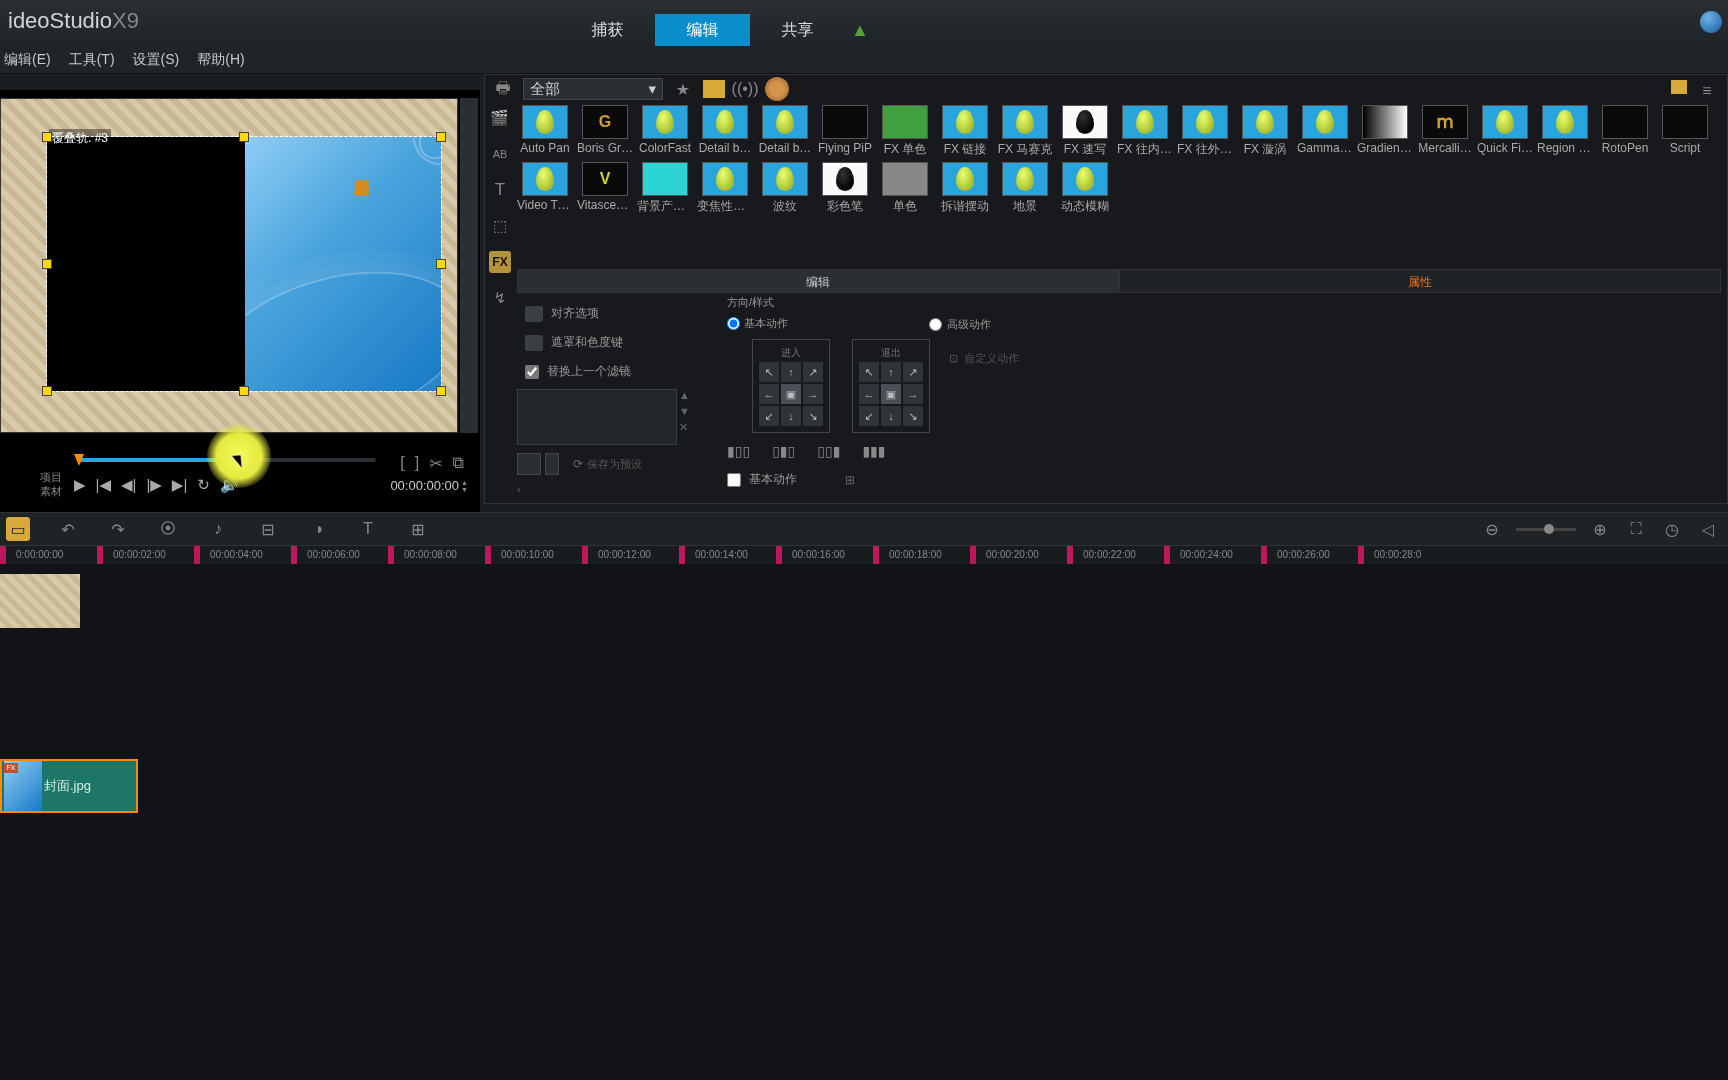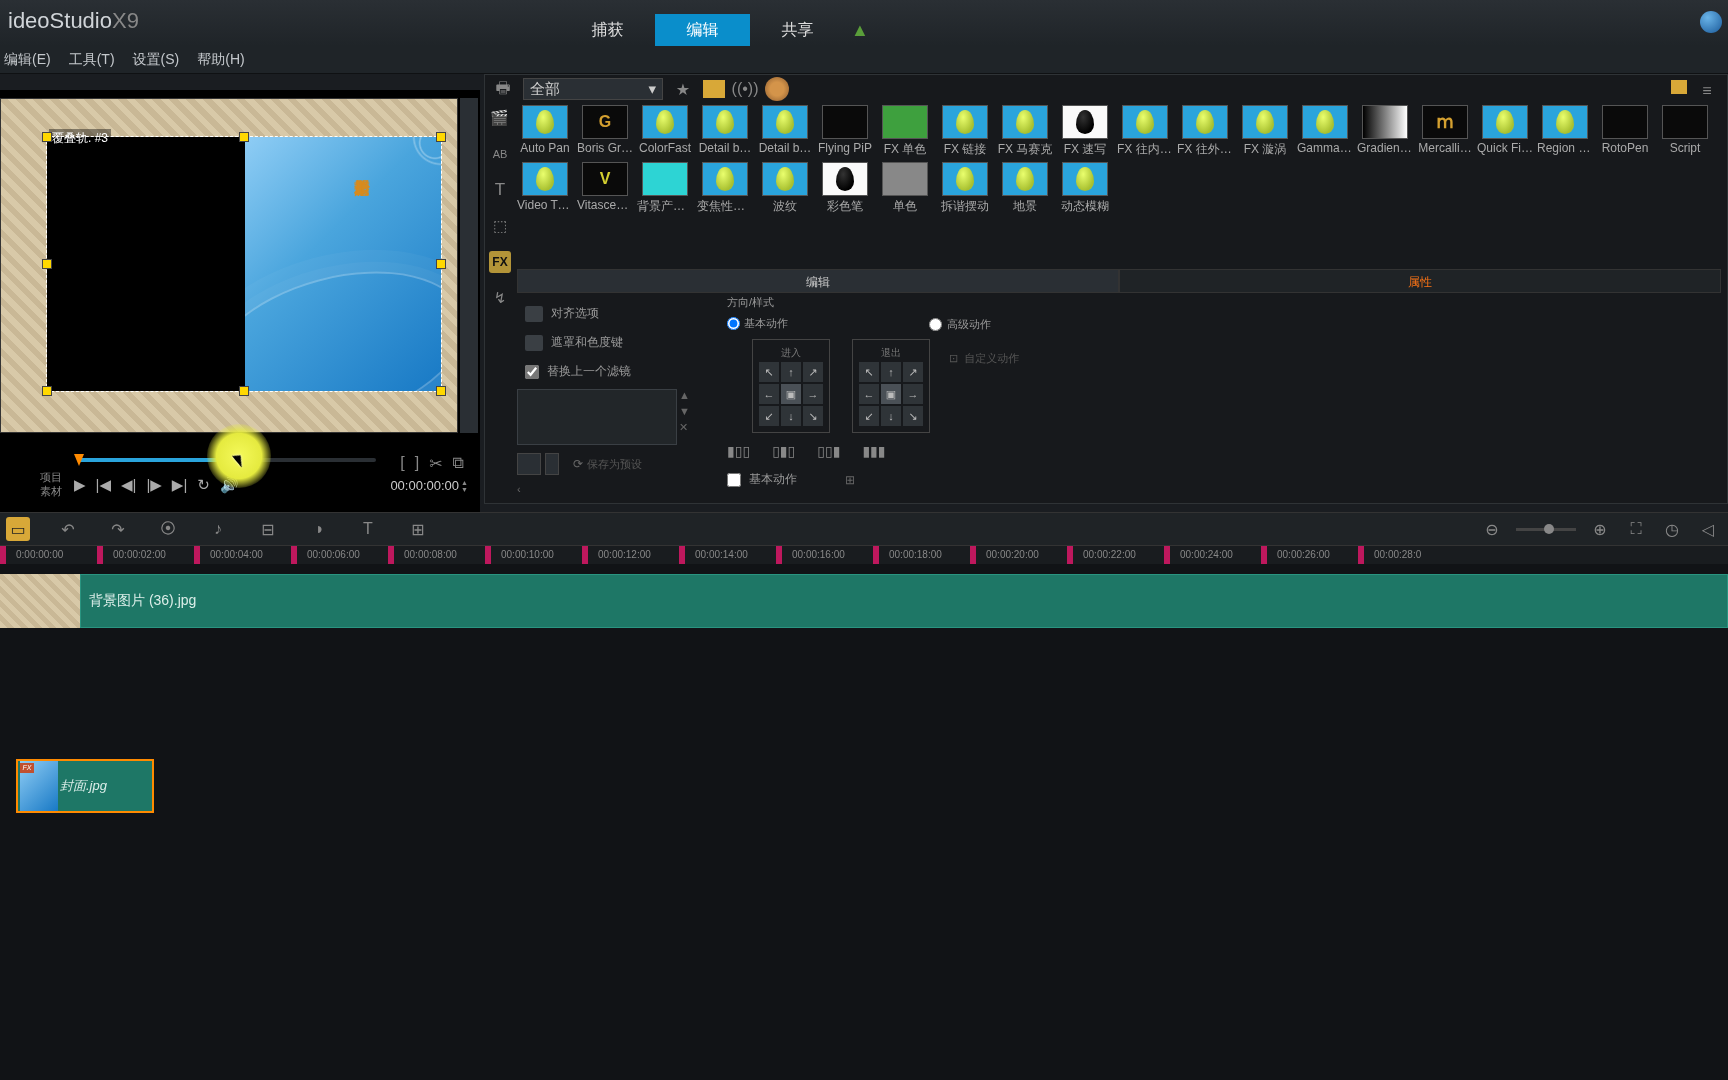--- a/index.html
+++ b/index.html
@@ -91,21 +91,21 @@
 .tl-btn { width:24px; height:24px; display:flex; align-items:center; justify-content:center; color:#888; font-size:16px; cursor:pointer; }
 .tl-btn.first { background:#d8a838; border-radius:3px; color:#222; }
 .tl-right { position:absolute; right:8px; display:flex; align-items:center; gap:12px; }
 .zoom-track { width:60px; height:3px; background:#444; position:relative; }
 .zoom-track::after { content:""; position:absolute; left:28px; top:-4px; width:10px; height:10px; border-radius:50%; background:#888; }
 .ruler { position:absolute; left:0; top:472px; right:0; height:18px; background:#191c1f; display:flex; font-size:10px; color:#888; font-family:monospace; }
 .ruler span { width:97px; padding-left:10px; border-left:6px solid #be185d; line-height:18px; }
 .tracks { position:absolute; left:0; top:490px; right:0; bottom:0; background:#111316; }
 .track-head { position:absolute; left:0; top:10px; width:80px; height:54px; background:repeating-linear-gradient(45deg,#d8c9a8,#d8c9a8 5px,#c9b896 5px,#c9b896 10px); }
 .clip1 { position:absolute; left:80px; top:10px; right:0; height:54px; background:#1e7766; border:1px solid #2a9480; display:flex; align-items:center; padding-left:8px; font-size:14px; color:#dceee9; }
-.clip2 { position:absolute; left:16px; top:195px; width:138px; height:54px; background:#1e7766; border:2px solid #ff8a00; display:flex; align-items:center;font-style:italic; }
+.clip2 { position:absolute; left:0; top:195px; width:138px; height:54px; background:#1e7766; border:2px solid #ff8a00; display:flex; align-items:center; }
 .clip2-thumb { width:38px; height:50px; background:linear-gradient(135deg,#8fcdf5,#1879c5); margin:0 2px; }
 .clip2-label { font-size:13px; color:#dceee9; }
 .fx-badge { position:absolute; left:2px; top:2px; width:14px; height:10px; background:#c05030; font-size:7px; color:#fff; text-align:center; line-height:10px; }
 .globe-icon { position:absolute; right:6px; top:11px; width:22px; height:22px; border-radius:50%; background:radial-gradient(circle at 35% 30%,#6ab4e8,#1a5a9a); }
 </style>
 </head>
 <body>
 
 <div class="titlebar">
   <span class="app-title"><span>ideoStudio</span><span class="x9">X9</span></span>
@@ -500,23 +500,20 @@
       <span>00:00:18:00</span>
       <span>00:00:20:00</span>
       <span>00:00:22:00</span>
       <span>00:00:24:00</span>
       <span>00:00:26:00</span>
       <span>00:00:28:0</span>
     </div>
 
   <div class="tracks">
     <div class="track-head"></div>
-    <div class="clip1">
-        <span>背景图片 (36).jpg</span>
-      </div>
     <div class="clip2">
       <div class="fx-badge">FX</div>
       <div class="clip2-thumb"></div>
       <span class="clip2-label">封面.jpg</span>
     </div>
   </div>
 
 </div>
 
 </body></html>

